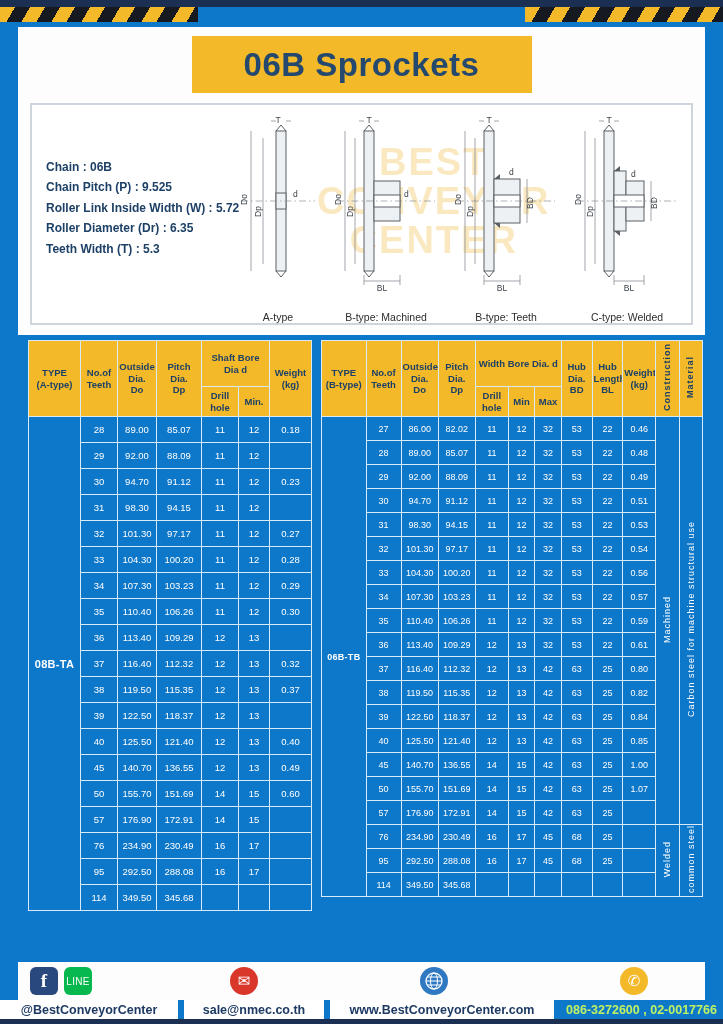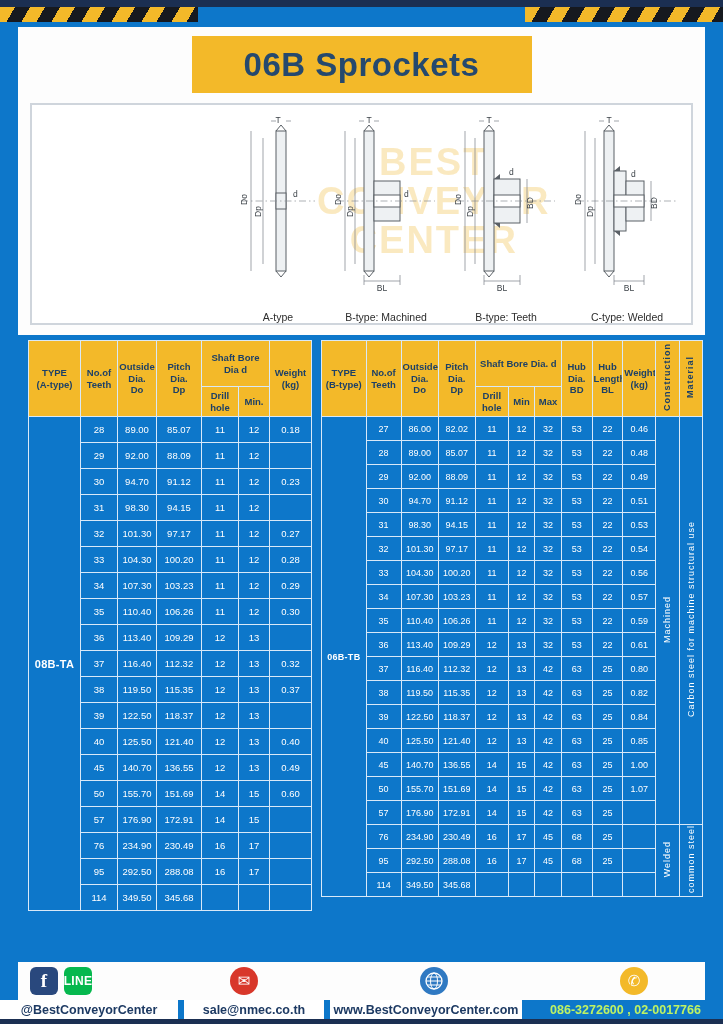--- a/index.html
+++ b/index.html
@@ -39,50 +39,57 @@
   tbody td{background:#0d77ca;color:#fff;font-size:9.5px;height:26px;padding:0 1px}
   .table-b tbody td{height:24px;font-size:9px}
   .type-cell{font-size:11px;font-weight:bold;letter-spacing:.3px}
   .vtext{writing-mode:vertical-rl;transform:rotate(180deg);display:inline-block;white-space:nowrap;letter-spacing:1px}
   .vhead .vtext{color:#1d4066;font-size:9px;font-weight:bold}
   .vcell .vtext{color:#fff;font-size:9px}
 
   .footer-white{position:absolute;left:18px;right:18px;top:962px;height:38px;background:#fdfdfd}
   .icon{position:absolute;top:5px;width:28px;height:28px;border-radius:50%;display:flex;align-items:center;justify-content:center;color:#fff}
   .icon-fb{left:12px;border-radius:6px;background:#29487d;font-weight:bold;font-family:"Liberation Serif",serif;font-size:19px}
-  .icon-line{left:46px;border-radius:6px;background:#06b84e;font-size:12px;font-weight:bold;letter-spacing:.3px}
+  .icon-line{left:46px;border-radius:6px;background:#06b84e;font-size:10px;font-weight:normal;letter-spacing:.3px}
   .icon-mail{left:212px;background:#d8372a;font-size:15px}
   .icon-globe{left:402px;background:#2f79c2}
   .icon-phone{left:602px;background:#f3b929;font-size:15px}
   .footer-bar{position:absolute;left:0;right:0;top:1000px;height:20px;display:flex;gap:6px}
   .seg{height:100%;display:flex;align-items:center;justify-content:center;font-size:12.5px;font-weight:bold;color:#1d3a63;white-space:nowrap}
   .seg-yellow{background:#ffffff}
   .seg-handle{width:178px}
   .seg-email{width:140px}
-  .seg-web{width:192px}
+  .seg-web{width:224px}
   .seg-phone{flex:1;color:#bef264}
 </style>
 </head>
 <body>
 
 <div class="page">
   <div class="top-navy"></div>
   <div class="hazard hazard-tl"></div>
   <div class="hazard hazard-tr"></div>
 
   <div class="white-top">
     <div class="title-box">06B Sprockets</div>
 
     <div class="panel">
       <div class="watermark">
         <div>BEST</div>
         <div>CONVEYOR</div>
         <div>CENTER</div>
       </div>
 
+      <div class="specs">
+        <div>Chain : 06B</div>
+        <div>Chain Pitch (P) : 9.525</div>
+        <div>Roller Link Inside Width (W) : 5.72</div>
+        <div>Roller Diameter (Dr) : 6.35</div>
+        <div>Teeth Width (T) : 5.3</div>
+      </div>
 
       <div class="figs">
 
         <div class="fig">
           <svg width="86" height="182" viewBox="0 0 86 182">
             <line class="dim" x1="36" y1="10" x2="41" y2="10"></line>
               <line class="dim" x1="51" y1="10" x2="56" y2="10"></line>
             <text class="dtxt" x="43" y="12" text-anchor="middle">T</text>
             <rect class="plate" x="41" y="20" width="10" height="140"></rect>
             <path class="ln" d="M41 20 L46 14 L51 20 M41 160 L46 166 L51 160"></path>
@@ -402,21 +409,21 @@
           <th rowspan="2">
             <div>Outside</div>
               <div>Dia.</div>
               <div>Do</div>
           </th>
           <th rowspan="2">
             <div>Pitch</div>
               <div>Dia.</div>
               <div>Dp</div>
           </th>
-          <th colspan="3">Shaft Bore Dia. d</th>
+          <th colspan="3">Width Bore Dia. d</th>
           <th rowspan="2">
             <div>Hub</div>
               <div>Dia.</div>
               <div>BD</div>
           </th>
           <th rowspan="2">
             <div>Hub</div>
               <div>Length</div>
               <div>BL</div>
           </th>

